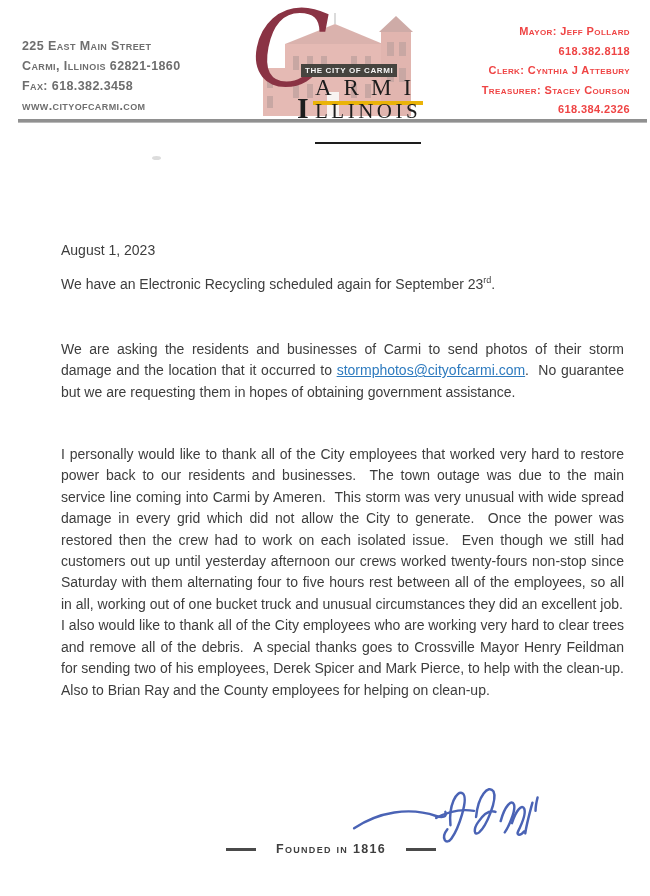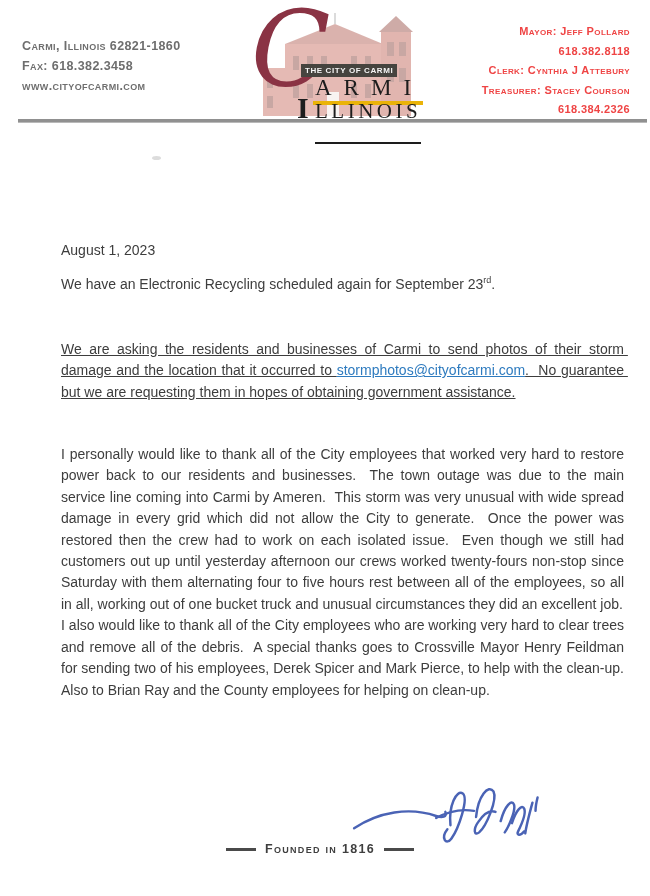--- a/index.html
+++ b/index.html
@@ -54,44 +54,45 @@
     white-space:nowrap; line-height:23px;
   }
   
   .letter-body {
     position:absolute; left:61px; top:240px; width:563px;
     font-size:14px; line-height:21.4px; color:#3d3d3d;
   }
   .date { margin:0 0 13px; }
   .recycling { margin:0 0 43px; }
   .para { white-space:pre-wrap; text-align:justify; margin:0; }
-  .para-storm { margin-bottom:41px;text-decoration:underline; }
+  .para-storm { margin-bottom:41px; }
   .para-power { }
   sup { font-size:9px; vertical-align:super; line-height:0; }
   .email { color:#2e7bbf; text-decoration:underline; cursor:pointer; }
   .smudge {
     position:absolute; left:152px; top:156px; width:9px; height:4px;
     background:#dcdcdc; border-radius:50%;
   }
   
   .signature { position:absolute; left:350px; top:776px; width:205px; height:82px; }
   .founded {
     position:absolute; left:226px; top:842px;
-    display:flex; align-items:center; gap:9px;
+    display:flex; align-items:center; gap:20px;
     color:#3f3f3f; font-weight:bold; font-size:12.5px;
     font-variant:small-caps; letter-spacing:1.3px; white-space:nowrap;
   }
   .dash { width:30px; height:3px; background:#4a4a4a; display:inline-block; }
 </style>
 </head>
 <body>
 
 <div class="page">
 
   <div class="lh-left">
+      <div>225 East Main Street</div>
       <div>Carmi, Illinois  62821-1860</div>
       <div>Fax:  618.382.3458</div>
       <div>www.cityofcarmi.com</div>
     </div>
 
   <div class="logo">
     <svg class="building" width="180" height="110" viewBox="0 0 180 110">
       <g opacity="0.42">
         <polygon points="30,32 80,12 128,32" fill="#a84a3e"></polygon>
         <rect x="30" y="32" width="98" height="72" fill="#c25c4e"></rect>

